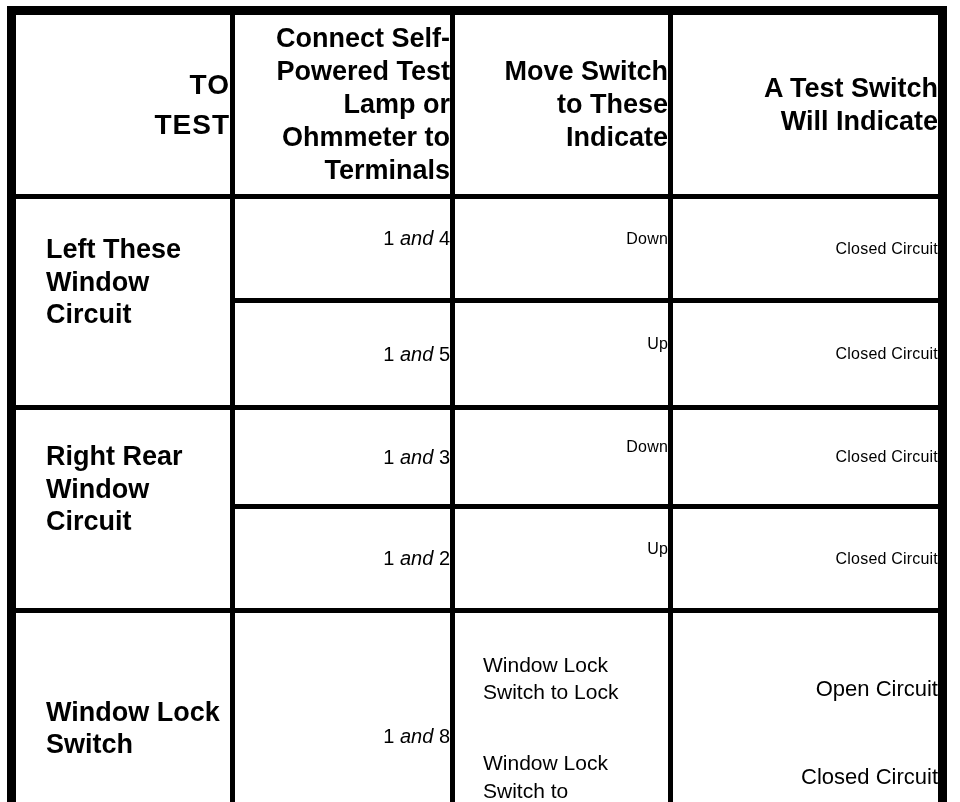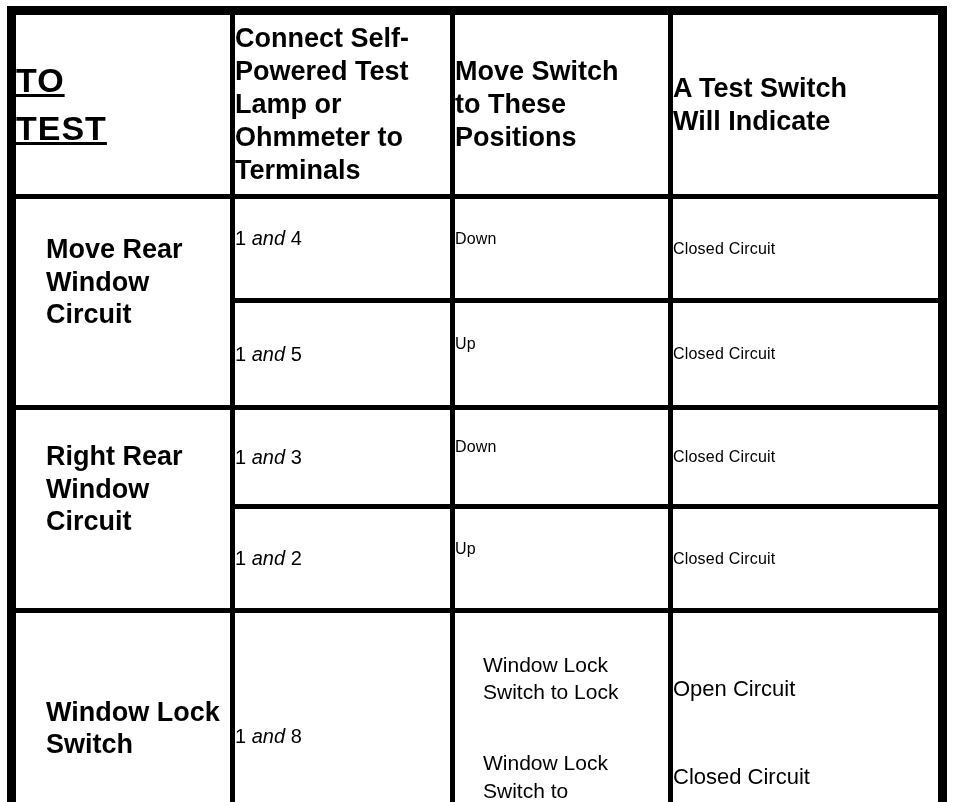--- a/index.html
+++ b/index.html
@@ -24,42 +24,41 @@
     height: 791px;
     border-collapse: collapse;
     table-layout: fixed;
     background: #ffffff;
     border: 9px solid #000000;
   }
   .test-table th, .test-table td {
     border: 5px solid #000000;
     padding: 0;
     vertical-align: middle;
-    text-align: left;
+    text-align: right;
     overflow: hidden;
   }
   
   tr.r-header { height: 186px; }
   tr.r-1a { height: 104px; }
   tr.r-1b { height: 107px; }
   tr.r-2a { height: 99px; }
   tr.r-2b { height: 104px; }
   tr.r-3  { height: 168px; }
 
   .test-table th {
     font-weight: bold;
     font-size: 27px;
     line-height: 1.22;
     white-space: pre-line;
   }
   th.to-test {
-    font-size: 34px;
+    font-size: 28px;
     line-height: 1.4;
     letter-spacing: 1px;
-    text-decoration: underline;
   }
   td.group-label {
     font-weight: bold;
     font-size: 27px;
     line-height: 1.2;
     text-align: left;
     padding-left: 30px;
     padding-bottom: 40px;
     white-space: pre-line;
   }
@@ -106,29 +105,29 @@
       <tr class="r-header">
         <th class="to-test">TO
 TEST</th>
         <th>Connect Self-
 Powered Test
 Lamp or
 Ohmmeter to
 Terminals</th>
         <th>Move Switch
 to These
-Positions</th>
+Indicate</th>
         <th>A Test Switch
 Will Indicate</th>
       </tr>
     </thead>
     <tbody>
 
       <tr class="r-1a">
-        <td rowspan="2" class="group-label">Move Rear
+        <td rowspan="2" class="group-label">Left These
 Window
 Circuit</td>
         <td class="cell-term hi-pad"><span>1</span> <span class="conj">and</span> <span>4</span></td>
         <td class="cell-data hi-pad">Down</td>
         <td class="cell-data">Closed Circuit</td>
       </tr>
       <tr class="r-1b">
         <td class="cell-term"><span>1</span> <span class="conj">and</span> <span>5</span></td>
         <td class="cell-data hi-pad">Up</td>
         <td class="cell-data">Closed Circuit</td>

